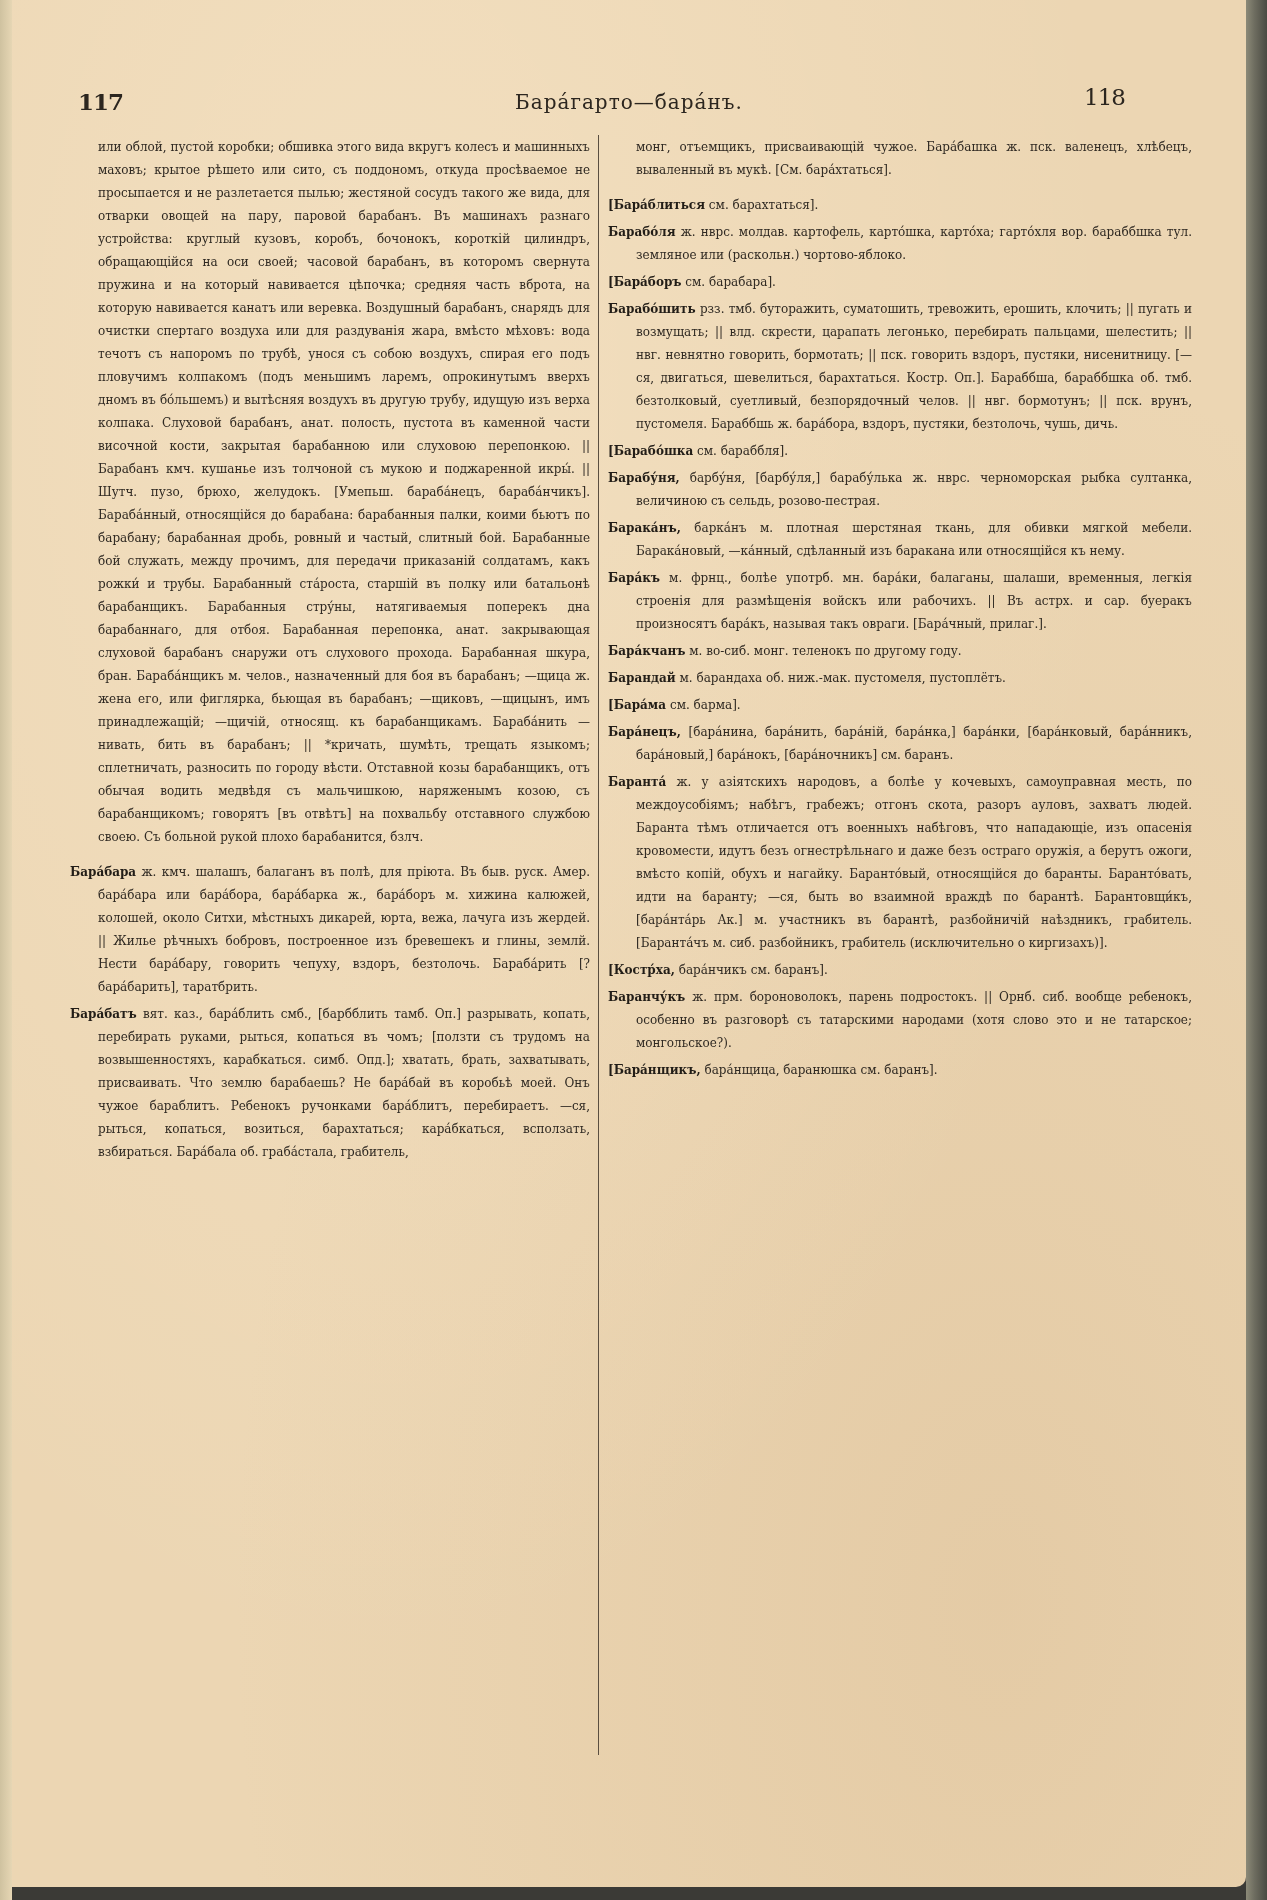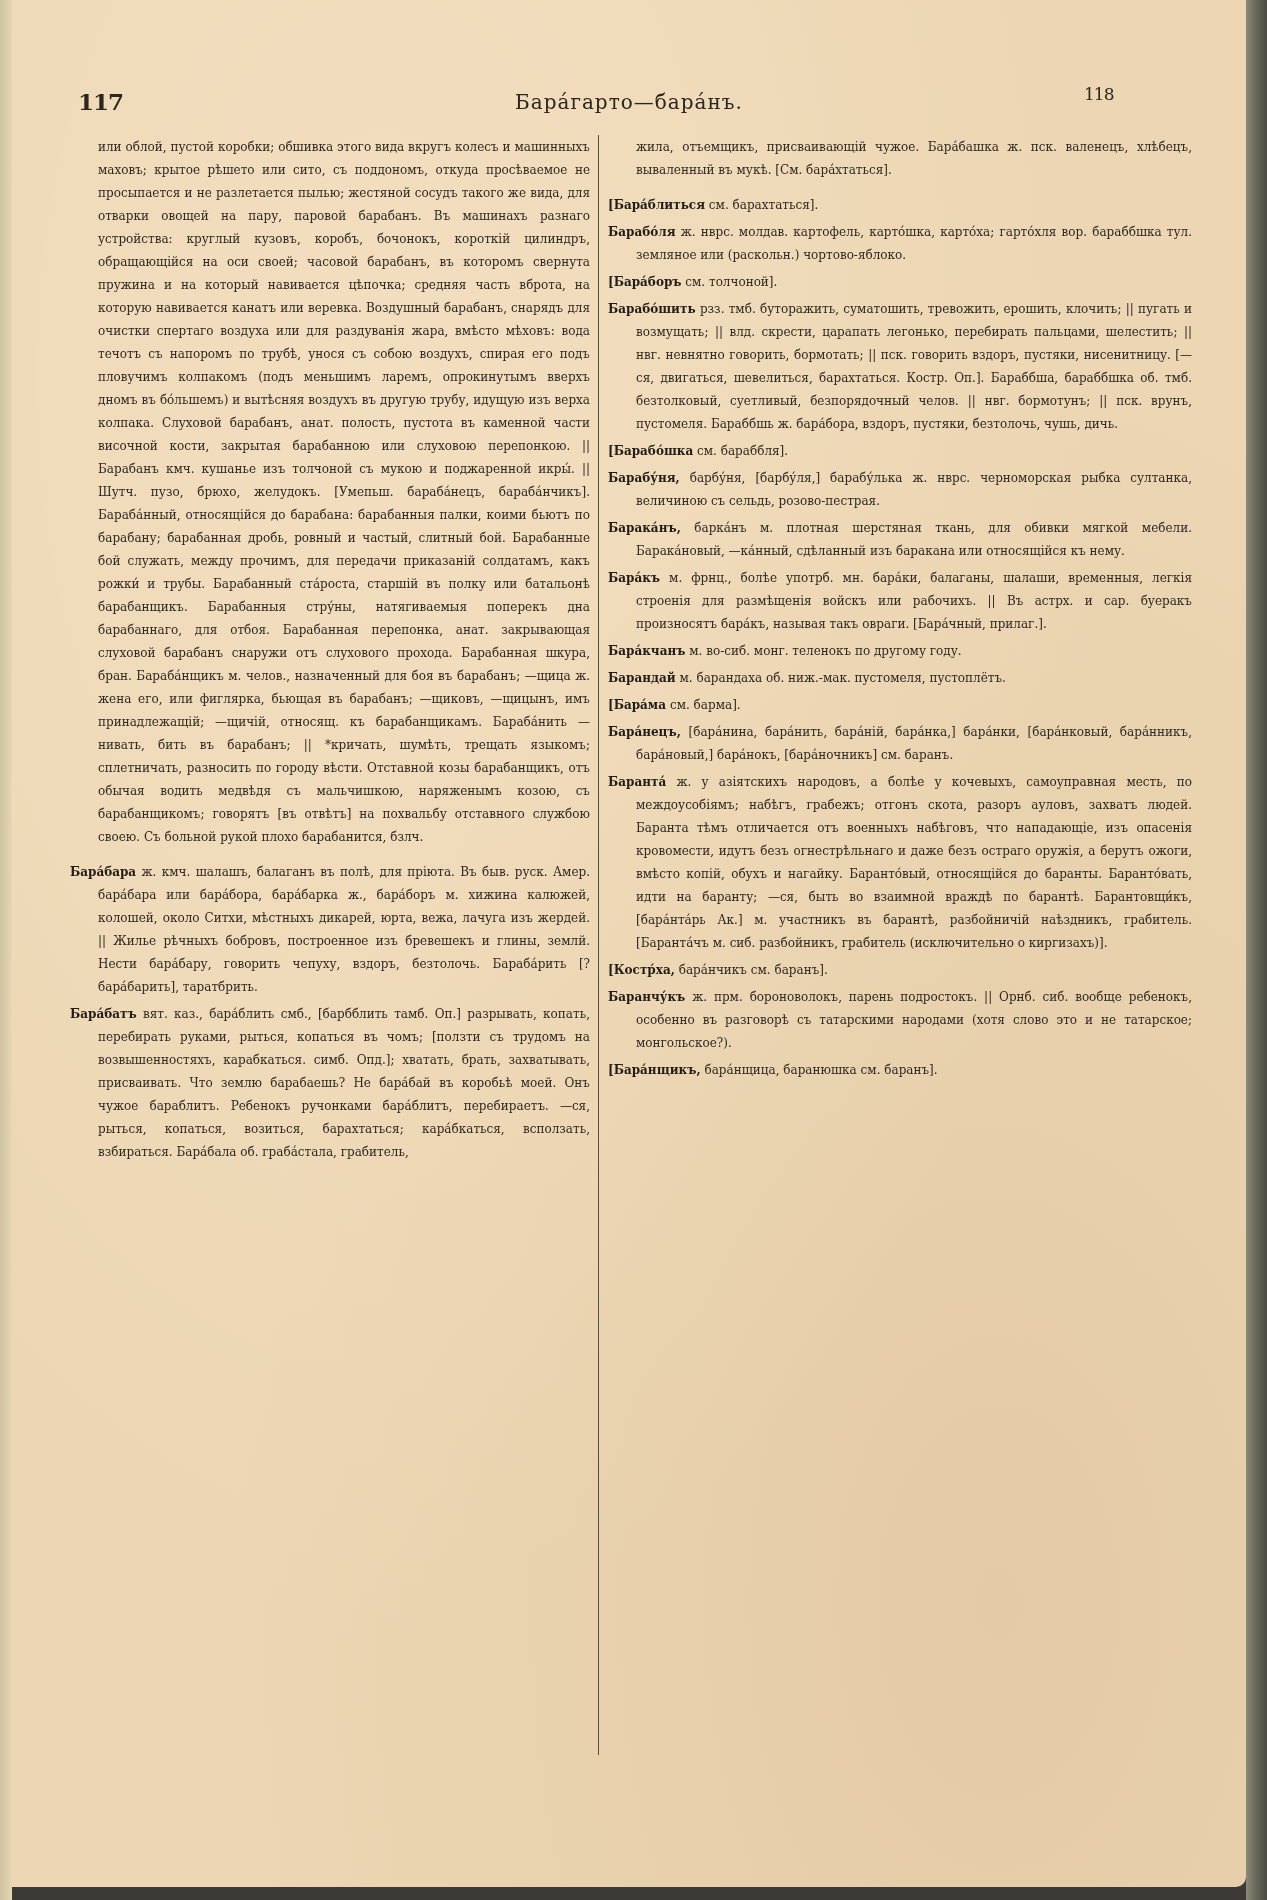--- a/index.html
+++ b/index.html
@@ -26,21 +26,21 @@
   }
   .right-edge {
     position:absolute; left:1246px; top:0; width:21px; height:1900px;
     background:linear-gradient(90deg,#8c8a78,#6e6d60 40%,#4a4a42);
   }
   .header {
     position:absolute; top:88px; left:0; width:1234px; height:30px;
     color:#2c261f;
   }
   .page-num-left { position:absolute; left:66px; top:0; font-size:23px; font-weight:bold; letter-spacing:-1px; }
-  .page-num-right { position:absolute; left:1072px; top:-4px; font-size:17px; letter-spacing:-1px; }
+  .page-num-right { position:absolute; left:1072px; top:-4px; font-size:23px; letter-spacing:-1px; }
   .running-head { position:absolute; left:0; width:1234px; text-align:center; top:2px; font-size:20px; letter-spacing:1px; }
   .col {
     position:absolute; top:124px;
     color:#2f2922;
     font-size:12px;
     line-height:23px;
     text-align:justify;
   }
   .col-left { left:58px; width:520px; }
   .col-right { left:596px; width:584px; }
@@ -74,24 +74,24 @@
       </p>
       <p class="entry">
         <span class="hw">Бара́батъ</span>
         <span>вят. каз., бара́блить смб., [барбблить тамб. Оп.] разрывать, копать, перебирать руками, рыться, копаться въ чомъ; [ползти съ трудомъ на возвышенностяхъ, карабкаться. симб. Опд.]; хватать, брать, захватывать, присваивать. Что землю барабаешь? Не бара́бай въ коробьѣ моей. Онъ чужое бараблитъ. Ребенокъ ручонками бара́блитъ, перебираетъ. —ся, рыться, копаться, возиться, барахтаться; кара́бкаться, всползать, взбираться. Бара́бала об. граба́стала, грабитель,</span>
       </p>
     </div>
 
     <div class="divider"></div>
 
     <div class="col col-right">
-      <p class="cont">жила, отъемщикъ, присваивающій чужое. Бара́башка ж. пск. валенецъ, хлѣбецъ, вываленный въ мукѣ. [См. бара́хтаться].</p>
+      <p class="cont">монг, отъемщикъ, присваивающій чужое. Бара́башка ж. пск. валенецъ, хлѣбецъ, вываленный въ мукѣ. [См. бара́хтаться].</p>
       <p class="entry"><span class="hw">[Бара́блиться</span> <span>см. барахтаться].</span></p>
       <p class="entry"><span class="hw">Барабо́ля</span> <span>ж. нврс. молдав. картофель, карто́шка, карто́ха; гарто́хля вор. бараббшка тул. земляное или (раскольн.) чортово-яблоко.</span></p>
-      <p class="entry"><span class="hw">[Бара́боръ</span> <span>см. толчоной].</span></p>
+      <p class="entry"><span class="hw">[Бара́боръ</span> <span>см. барабара].</span></p>
       <p class="entry"><span class="hw">Барабо́шить</span> <span>рзз. тмб. буторажить, суматошить, тревожить, ерошить, клочить; || пугать и возмущать; || влд. скрести, царапать легонько, перебирать пальцами, шелестить; || нвг. невнятно говорить, бормотать; || пск. говорить вздоръ, пустяки, нисенитницу. [—ся, двигаться, шевелиться, барахтаться. Костр. Оп.]. Бараббша, бараббшка об. тмб. безтолковый, суетливый, безпорядочный челов. || нвг. бормотунъ; || пск. врунъ, пустомеля. Бараббшь ж. бара́бора, вздоръ, пустяки, безтолочь, чушь, дичь.</span></p>
       <p class="entry"><span class="hw">[Барабо́шка</span> <span>см. бараббля].</span></p>
       <p class="entry"><span class="hw">Барабу́ня,</span> <span>барбу́ня, [барбу́ля,] барабу́лька ж. нврс. черноморская рыбка султанка, величиною съ сельдь, розово-пестрая.</span></p>
       <p class="entry"><span class="hw">Барака́нъ,</span> <span>барка́нъ м. плотная шерстяная ткань, для обивки мягкой мебели. Барака́новый, —ка́нный, сдѣланный изъ баракана или относящійся къ нему.</span></p>
       <p class="entry"><span class="hw">Бара́къ</span> <span>м. фрнц., болѣе употрб. мн. бара́ки, балаганы, шалаши, временныя, легкія строенія для размѣщенія войскъ или рабочихъ. || Въ астрх. и сар. буеракъ произносятъ бара́къ, называя такъ овраги. [Бара́чный, прилаг.].</span></p>
       <p class="entry"><span class="hw">Бара́кчанъ</span> <span>м. во-сиб. монг. теленокъ по другому году.</span></p>
       <p class="entry"><span class="hw">Барандай</span> <span>м. барандаха об. ниж.-мак. пустомеля, пустоплётъ.</span></p>
       <p class="entry"><span class="hw">[Бара́ма</span> <span>см. барма].</span></p>
       <p class="entry"><span class="hw">Бара́нецъ,</span> <span>[бара́нина, бара́нить, бара́ній, бара́нка,] бара́нки, [бара́нковый, бара́нникъ, бара́новый,] бара́нокъ, [бара́ночникъ] см. баранъ.</span></p>
       <p class="entry"><span class="hw">Баранта́</span> <span>ж. у азіятскихъ народовъ, а болѣе у кочевыхъ, самоуправная месть, по междоусобіямъ; набѣгъ, грабежъ; отгонъ скота, разоръ ауловъ, захватъ людей. Баранта тѣмъ отличается отъ военныхъ набѣговъ, что нападающіе, изъ опасенія кровомести, идутъ безъ огнестрѣльнаго и даже безъ остраго оружія, а берутъ ожоги, вмѣсто копій, обухъ и нагайку. Баранто́вый, относящійся до баранты. Баранто́вать, идти на баранту; —ся, быть во взаимной враждѣ по барантѣ. Барантовщи́къ, [бара́нта́рь Ак.] м. участникъ въ барантѣ, разбойничій наѣздникъ, грабитель. [Баранта́чъ м. сиб. разбойникъ, грабитель (исключительно о киргизахъ)].</span></p>

